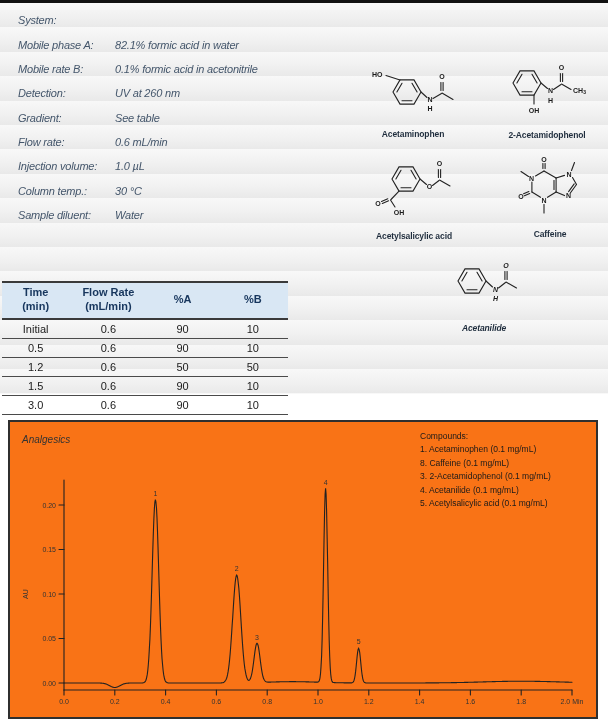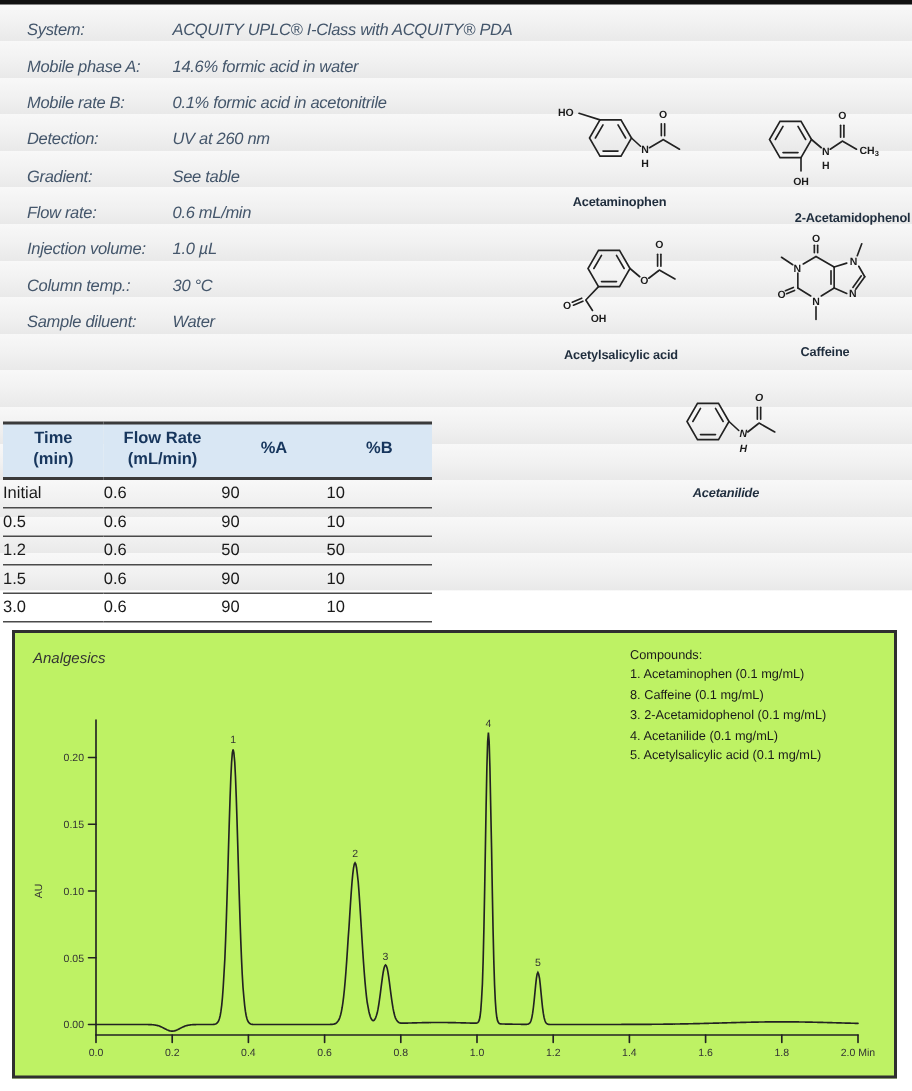--- a/index.html
+++ b/index.html
@@ -21,52 +21,51 @@
   
   .grad-table{
     position:absolute;left:2px;top:258px;width:286px;border-collapse:collapse;margin-top:20px;
   }
   .grad-table th{
     background:#d9e7f4;color:#17365d;font-size:11px;font-weight:bold;
     text-align:center;padding:3px 0 4px 0;white-space:pre-line;line-height:1.25;
     border-top:2px solid #3a3a3a;border-bottom:2px solid #3a3a3a;
   }
   .grad-table td{
-    font-size:11px;color:#1a1a1a;padding:3px 0;
+    font-size:11px;color:#1a1a1a;text-align:center;padding:3px 0;
     border-bottom:1.2px solid #4a4a4a;
   }
   
   .structure{position:absolute;width:120px;text-align:center;}
   .structure svg{display:block;margin:0 auto;}
   .structure .caption{font-size:8.5px;font-weight:bold;color:#1f2d3d;margin-top:14px;letter-spacing:-0.1px;}
   svg line,svg polygon,svg polyline,svg path{stroke:#222;stroke-width:1.1;fill:none;stroke-linecap:round;}
   svg text{font-family:"Liberation Sans",sans-serif;font-size:7px;font-weight:600;fill:#1a1a1a;stroke:none;}
   
   .panel{
     position:absolute;left:8px;top:420px;width:586px;height:295px;
-    background:#bef264;border:2px solid #2f2f2f;
+    background:#f97316;border:2px solid #2f2f2f;
   }
   .panel-title{position:absolute;left:12px;top:12px;font-size:10px;font-style:italic;color:#333;}
   .legend{position:absolute;left:410px;top:8px;font-size:8.5px;color:#1a1a1a;line-height:13.4px;}
   .chart-svg{position:absolute;left:0;top:0;}
   .chart-svg text{font-weight:normal;fill:#333;}
 </style>
 </head>
 <body>
 
 <div class="top-section">
 
   <div class="params">
     <div class="param-row">
       <span class="param-label">System:</span>
-      <span class="param-value">ACQUITY UPLC® I-Class with ACQUITY® PDA</span>
     </div>
     <div class="param-row">
       <span class="param-label">Mobile phase A:</span>
-      <span class="param-value">14.6% formic acid in water</span>
+      <span class="param-value">82.1% formic acid in water</span>
     </div>
     <div class="param-row">
       <span class="param-label">Mobile rate B:</span>
       <span class="param-value">0.1% formic acid in acetonitrile</span>
     </div>
     <div class="param-row">
       <span class="param-label">Detection:</span>
       <span class="param-value">UV at 260 nm</span>
     </div>
     <div class="param-row">
@@ -155,21 +154,21 @@
       <text x="67" y="50" text-anchor="middle">H</text>
       <line x1="70" y1="37.5" x2="78.5" y2="32.5"></line>
       <line x1="77.9" y1="29.5" x2="77.9" y2="21.5"></line>
       <line x1="80.1" y1="29.5" x2="80.1" y2="21.5"></line>
       <text x="79" y="17.5" text-anchor="middle">O</text>
       <line x1="79" y1="32" x2="90" y2="38.5"></line>
     </svg>
     <div class="caption">Acetaminophen</div>
   </div>
 
-  <div class="structure" style="left:487px;top:63px;text-align:right;">
+  <div class="structure" style="left:487px;top:53px;">
     <svg width="100" height="60" viewBox="0 0 100 60">
       <polygon points="44,27 37,14.9 23,14.9 16,27 23,39.1 37,39.1"></polygon>
       <line x1="40.1" y1="27" x2="35" y2="18.3"></line>
       <line x1="25" y1="18.3" x2="19.9" y2="27"></line>
       <line x1="25" y1="35.7" x2="35" y2="35.7"></line>
       <line x1="37" y1="39.1" x2="37" y2="48"></line>
       <text x="37" y="57" text-anchor="middle">OH</text>
       <line x1="44" y1="27" x2="50.5" y2="32.5"></line>
       <text x="53.5" y="37" text-anchor="middle">N</text>
       <text x="53.5" y="46.5" text-anchor="middle">H</text>

